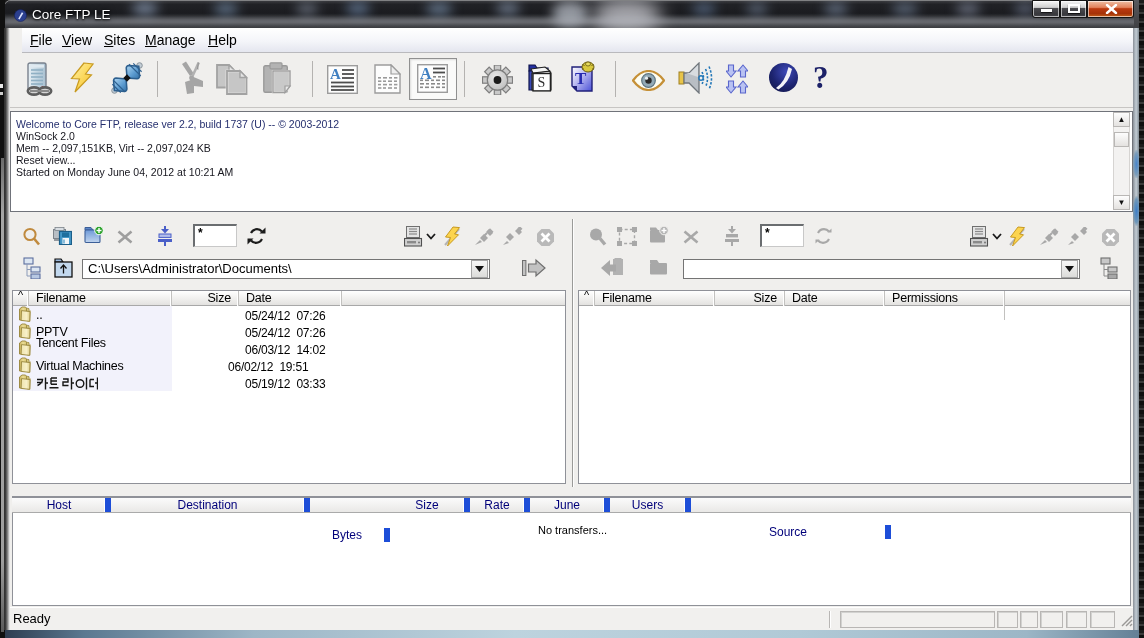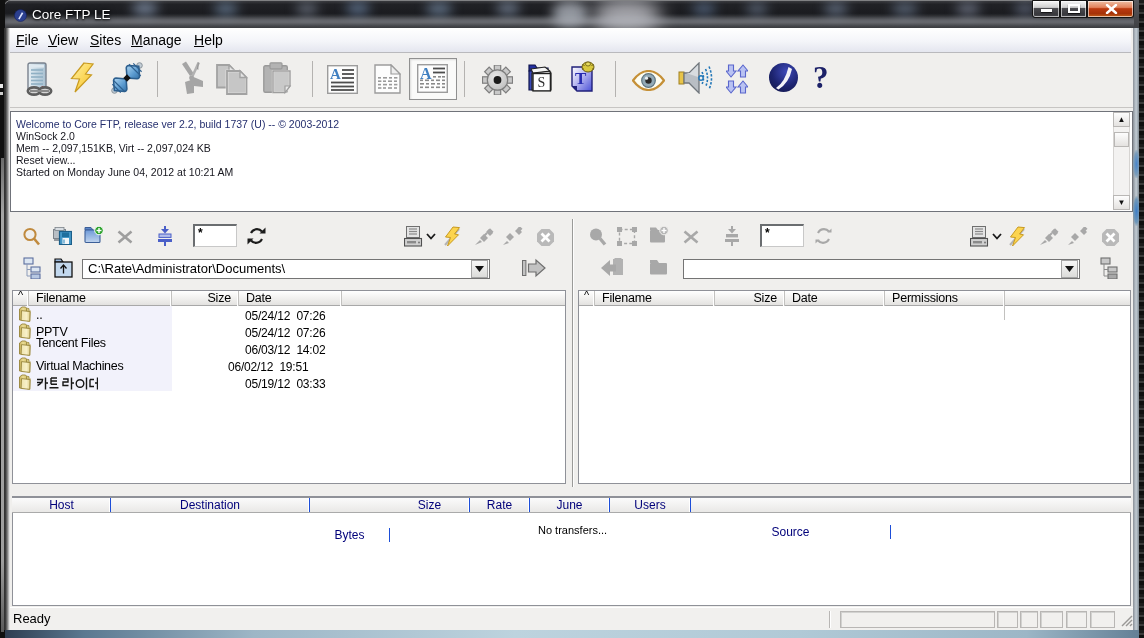--- a/index.html
+++ b/index.html
@@ -24,21 +24,21 @@
 
 .capbtn{position:absolute;top:0;height:18px;box-sizing:border-box;
   border:1px solid #141414;box-shadow:inset 0 0 0 1px rgba(255,255,255,.6);
   background:linear-gradient(180deg,#f6f6f6 0%,#cfcfcf 40%,#4a4a4e 47%,#38383c 82%,#4a4a50 100%);}
 #btn-close{background:linear-gradient(180deg,#eebfa4 0%,#e2825c 40%,#bc3a10 48%,#a63208 78%,#c45f18 100%) !important;}
 .capglyph{position:absolute;color:#fff;font-weight:bold;
   text-shadow:0 1px 1px rgba(0,0,0,.8)}
 
 #client{left:10px;top:28px;width:1123px;height:602px;background:#f0efed}
 
-#menubar{left:8px;top:28px;width:1123px;height:24px;
+#menubar{left:22px;top:28px;width:1123px;height:24px;
   background:linear-gradient(180deg,#ffffff 0%,#f4f5f9 55%,#e4e6ef 100%);
   border-bottom:1px solid #b9b9bd;color:#000;font-size:14px}
 .mi{position:absolute;top:4px}
 .mi u{text-decoration:underline}
 
 #toolbar{left:10px;top:53px;width:1123px;height:54px;background:#f0efed;
   border-bottom:1px solid #c7c5c3}
 .tsep{position:absolute;top:61px;width:1px;height:36px;background:#b4b2b0}
 
 #log{left:10px;top:111px;width:1123px;height:101px;background:#fff;
@@ -58,21 +58,21 @@
 .combo{position:absolute;background:#fff;border:1px solid #747474;box-sizing:border-box}
 .combobtn{position:absolute;background:linear-gradient(180deg,#f6f6f6,#dcdcda);
   border:1px solid #a5a5a5;box-sizing:border-box}
 .row{position:absolute;height:17px;font-size:12.5px;letter-spacing:-0.3px;color:#000}
 .rowhl{position:absolute;background:#f2f2fb}
 .dt{font-size:12px;letter-spacing:-0.2px;}
 
 #thead{left:12px;top:497px;width:1119px;height:16px;
   background:linear-gradient(180deg,#fbfbfb,#e9e8e6);
   border-top:1px solid #8f9198;border-bottom:1px solid #aaa;box-sizing:border-box}
-.tcell{position:absolute;top:0;height:14px;border-right:1px solid #1d4ed8;
+.tcell{position:absolute;top:0;height:14px;border-right:6px solid #1d4ed8;
   box-shadow:inset -1px 0 0 #fff;color:#00007a;font-size:12px;text-align:center;
   padding-top:0px;box-sizing:border-box}
 
 #statusbar{left:10px;top:607px;width:1123px;height:23px;background:#f1f0ee;
   border-top:1px solid #fff}
 .spanel{position:absolute;top:611px;height:17px;border:1px solid #b8b6b4;
   box-shadow:inset 1px 1px 0 rgba(120,120,120,.25);box-sizing:border-box}
 #bottomglass{left:4px;top:630px;width:1136px;height:8px;
   background:linear-gradient(90deg,#2e3c50 0%,#5a7890 7%,#9db6c6 22%,#bdd3de 45%,#b0c9d6 70%,#9cb6c6 90%,#637f95 100%)}
 .ico{position:absolute}
@@ -488,21 +488,21 @@
 </svg>
 <svg class="ico" style="left:54px;top:257px" width="19" height="22" viewBox="0 0 19 22">
   <path d="M1 5 L1 2 L7 2 L9 5 Z" fill="#9ab8dc" stroke="#111" stroke-width="1.2"></path>
   <rect x="1" y="5" width="17" height="15" fill="#c2d8ee" stroke="#111" stroke-width="1.3"></rect>
   <g stroke="#111" stroke-width="1.3" fill="none">
     <line x1="9.5" y1="16.5" x2="9.5" y2="9"></line>
       <path d="M6.5 11.5 L9.5 8 L12.5 11.5"></path>
   </g>
 </svg>
 <div class="combo" style="left:82px;top:259px;width:408px;height:20px"></div>
-<div class="abs" style="left:88px;top:261px;font-size:13px;color:#000">C:\Rate\Administrator\Documents\</div>
+<div class="abs" style="left:88px;top:261px;font-size:13px;color:#000">C:\Users\Administrator\Documents\</div>
 <div class="combobtn" style="left:471px;top:260px;width:17px;height:18px"></div>
 <svg class="ico" style="left:475px;top:266px" width="9" height="6" viewBox="0 0 9 6">
     <path d="M0 0 L9 0 L4.5 6 Z" fill="#111"></path>
   </svg>
 <svg class="ico" style="left:522px;top:258px" width="24" height="21" viewBox="0 0 24 21">
   <rect x="0.5" y="2.5" width="3.4" height="15" fill="#c2c2c2" stroke="#6e6e6e" stroke-width="1"></rect>
   <path d="M6.5 6 L14 6 L14 2 L23 10 L14 18 L14 14 L6.5 14 Z" fill="#c2c2c2" stroke="#6e6e6e" stroke-width="1.2"></path>
 </svg>
 
 <svg class="ico" style="left:588px;top:227px" width="19" height="20" viewBox="0 0 19 20">

